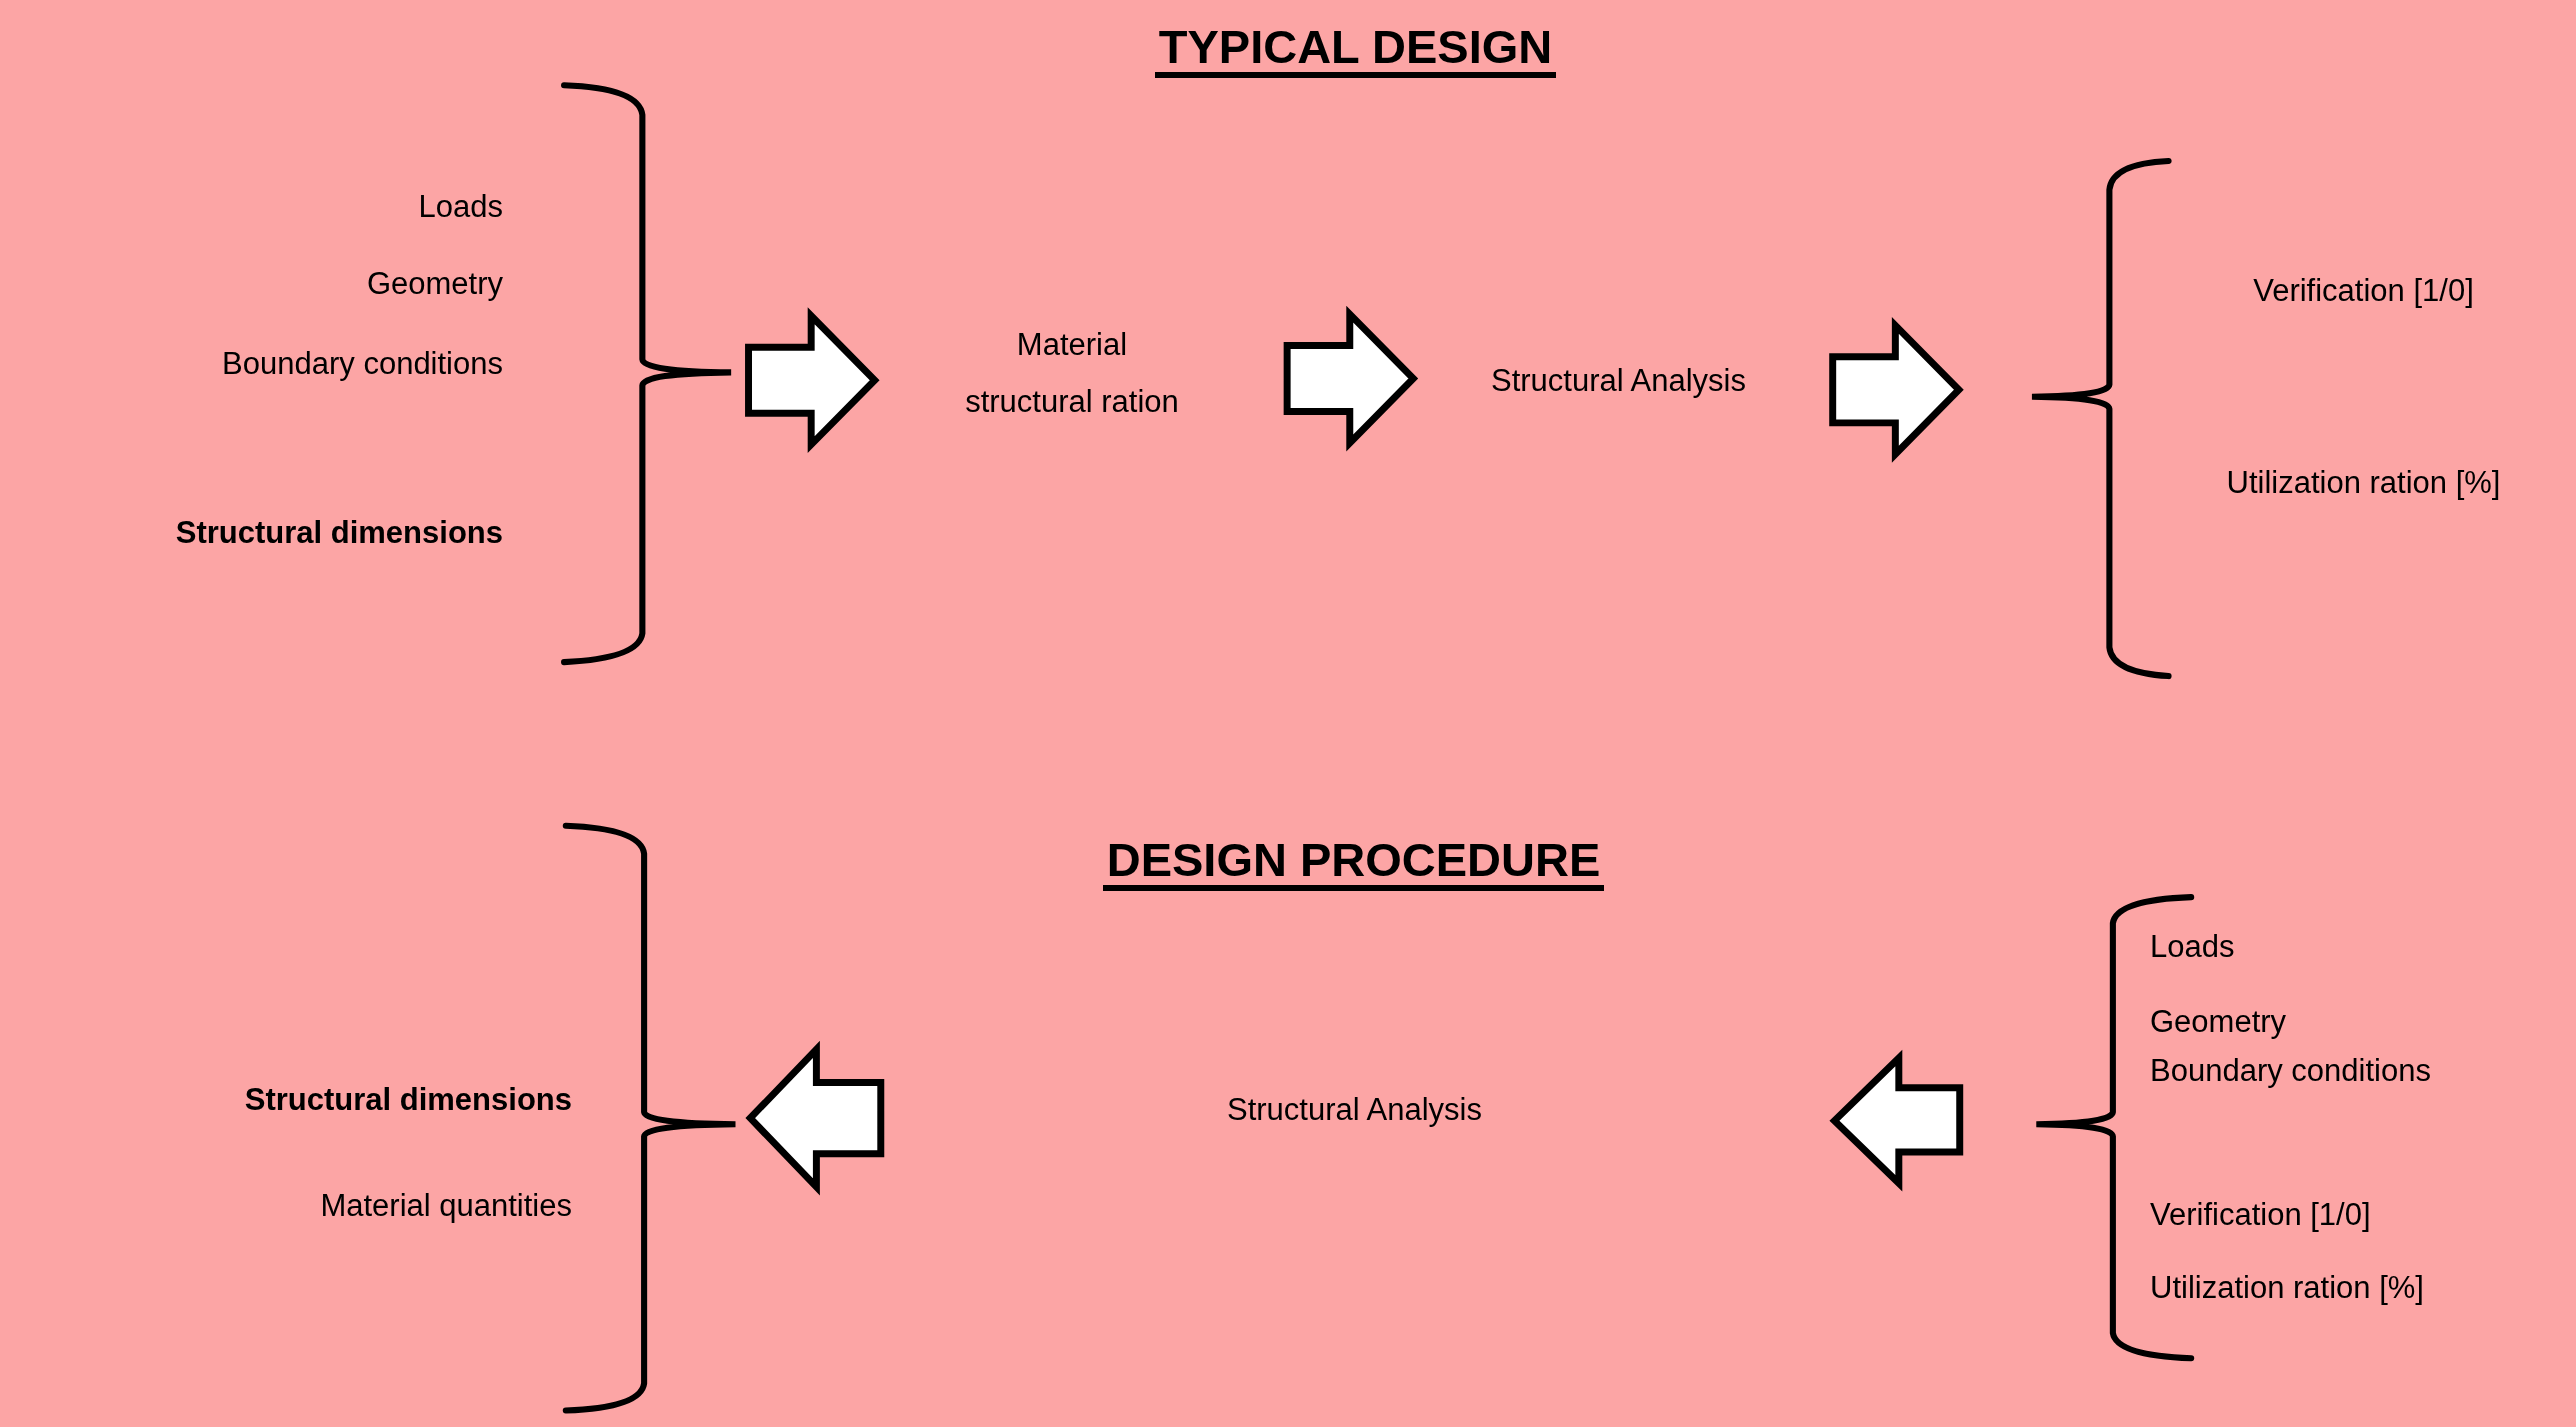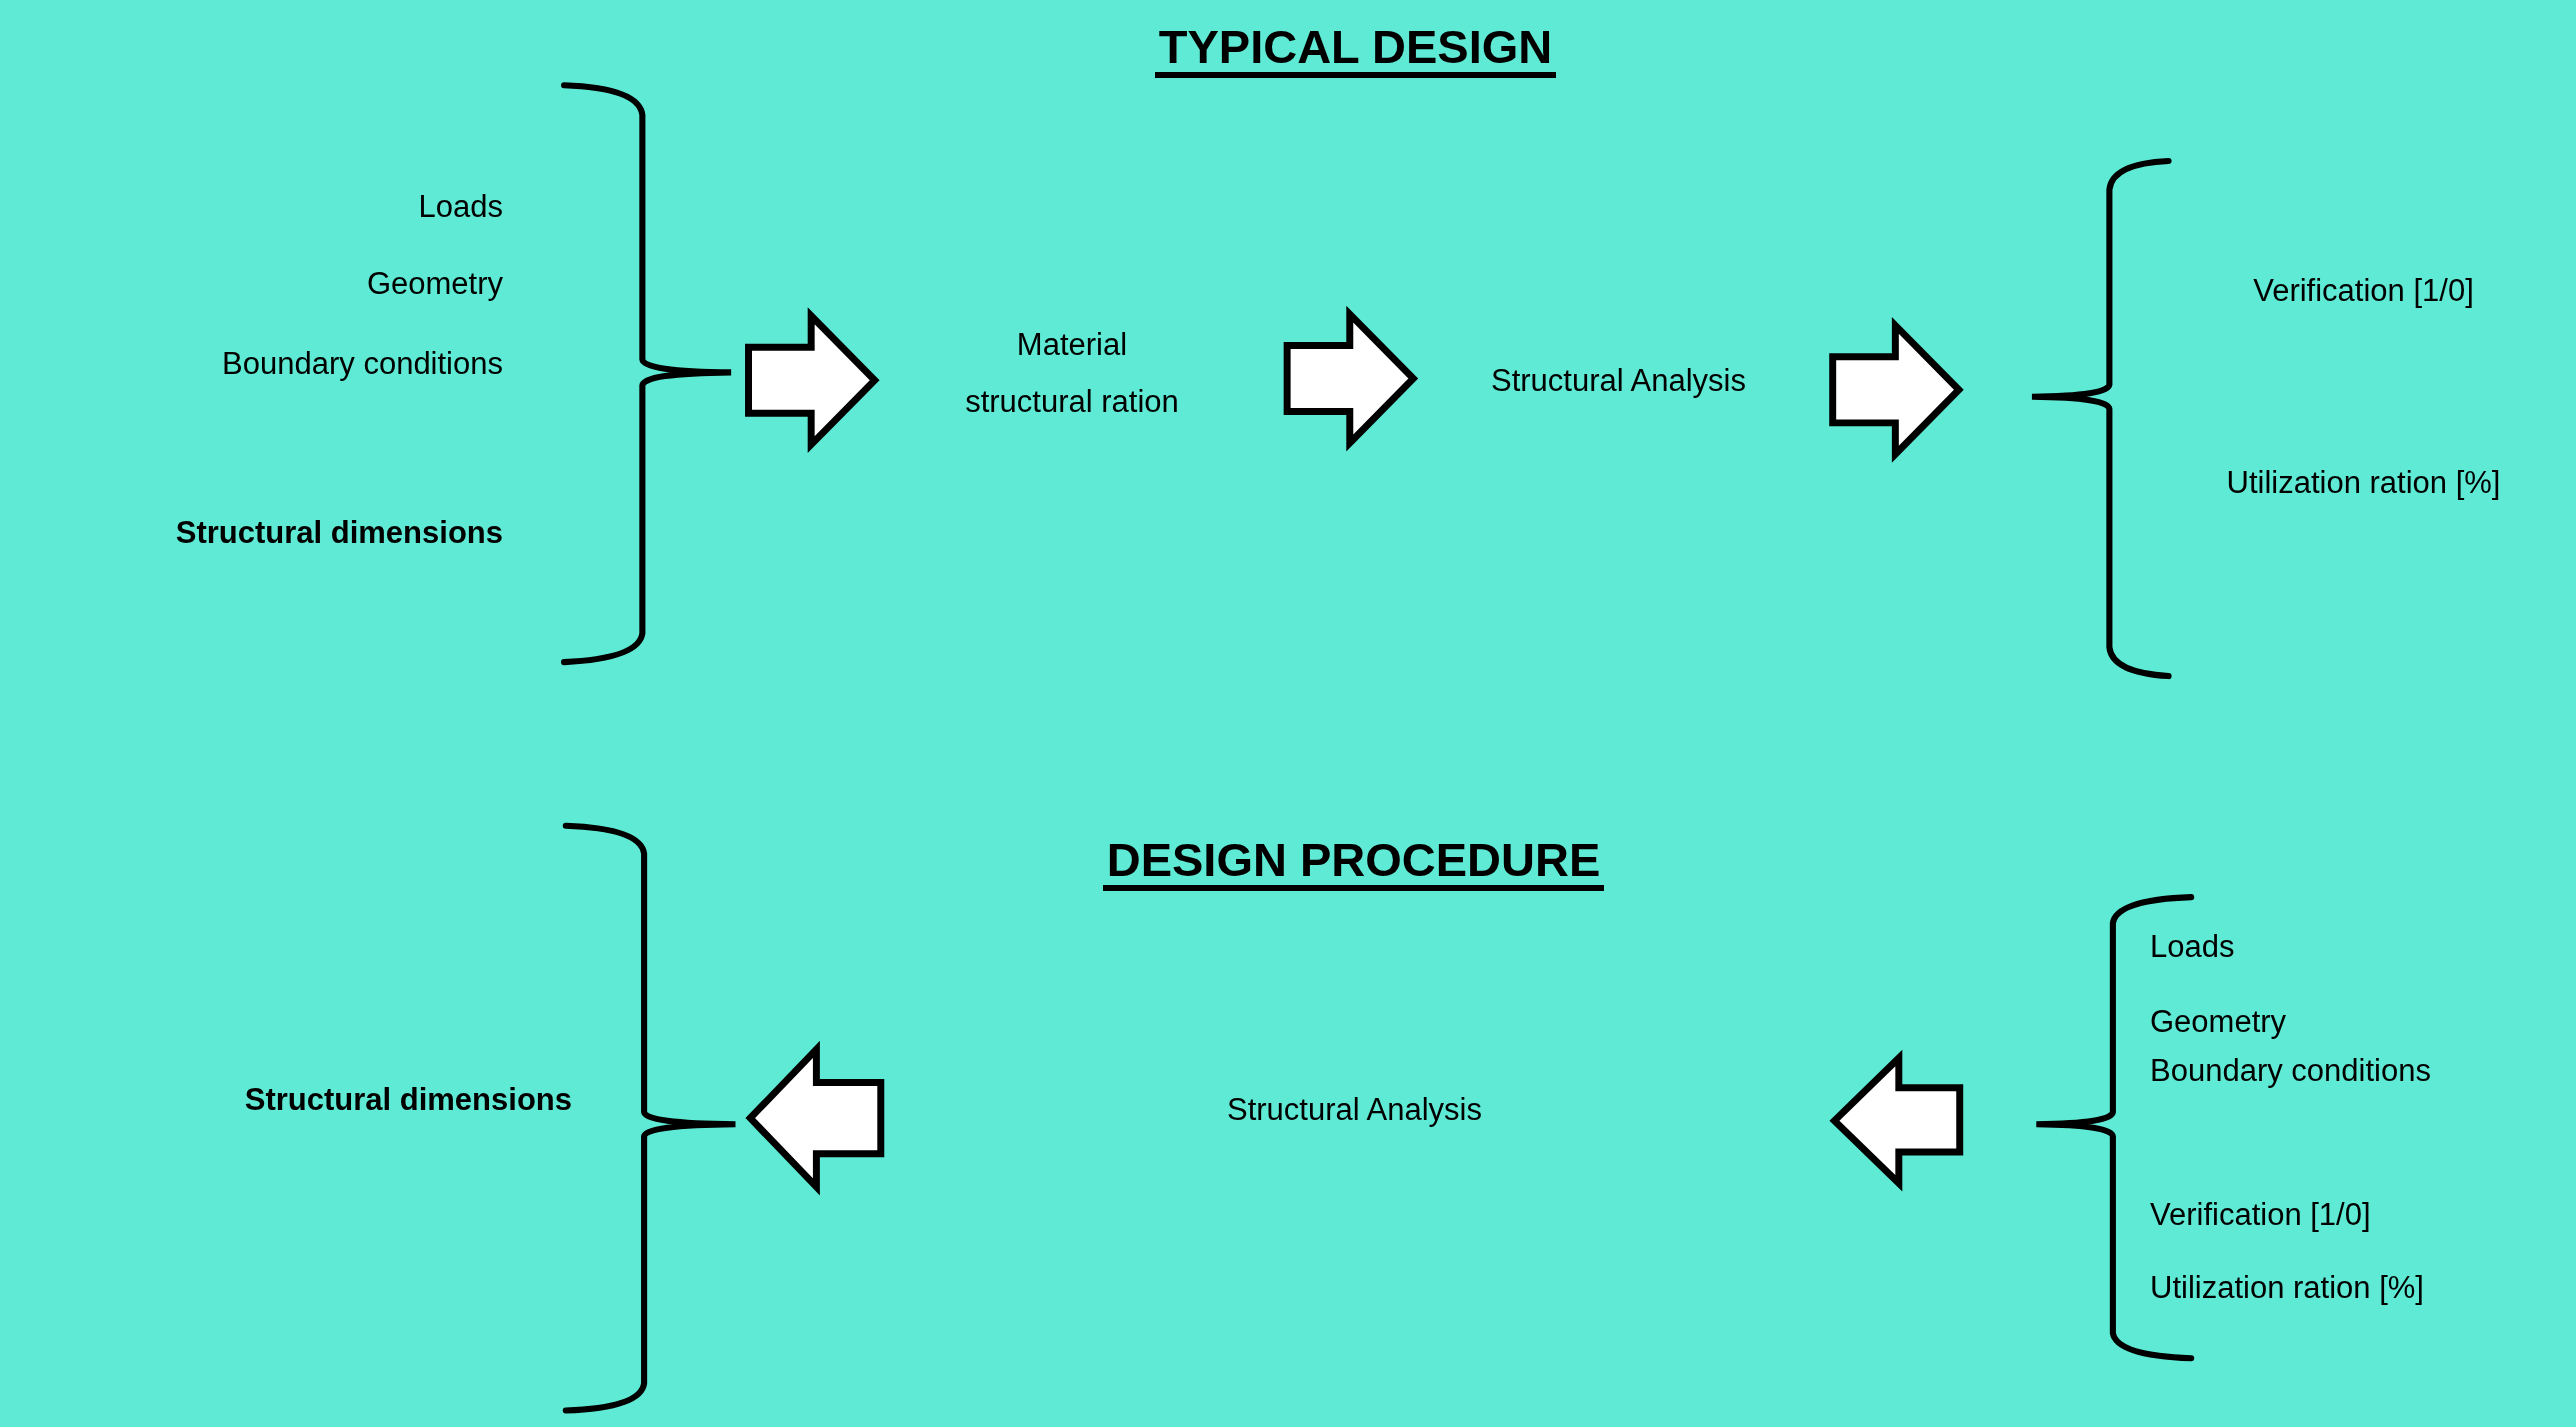--- a/index.html
+++ b/index.html
@@ -4,21 +4,21 @@
 <style>
   html, body {
     margin: 0;
     padding: 0;
     background: #ffffff;
   }
   .canvas {
     position: relative;
     width: 2576px;
     height: 1427px;
-    background: #5eead4;
+    background: #fca5a5;
     font-family: "Liberation Sans", sans-serif;
     color: #000000;
     overflow: hidden;
   }
   .shapes {
     position: absolute;
     left: 0;
     top: 0;
     width: 2576px;
     height: 1427px;
@@ -96,20 +96,21 @@
   <div class="t center" style="left:1401px; top:358px; width:435px;">Structural Analysis</div>
 
   <div class="t center" style="left:2146px; top:268px; width:435px;">Verification [1/0]</div>
   <div class="t center" style="left:2146px; top:460px; width:435px;">Utilization ration [%]</div>
 
   <div class="title" style="left:962px; top:811px; width:783px;margin-top:21px;">
     <div><span class="title-line">DESIGN PROCEDURE</span></div>
   </div>
 
   <div class="t right bold" style="left:0; top:1077px; width:572px;">Structural dimensions</div>
+  <div class="t right" style="left:0; top:1183px; width:572px;">Material quantities</div>
 
   <div class="t center" style="left:1137px; top:1087px; width:435px;">Structural Analysis</div>
 
   <div class="t" style="left:2150px; top:924px;">Loads</div>
   <div class="t" style="left:2150px; top:999px;">Geometry</div>
   <div class="t" style="left:2150px; top:1048px;">Boundary conditions</div>
   <div class="t" style="left:2150px; top:1192px;">Verification [1/0]</div>
   <div class="t" style="left:2150px; top:1265px;">Utilization ration [%]</div>
 
 </div>

